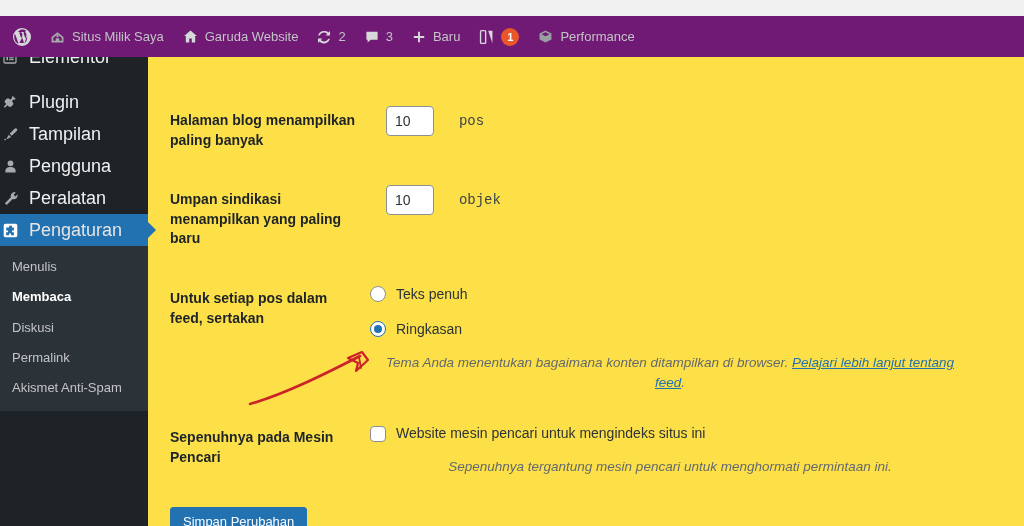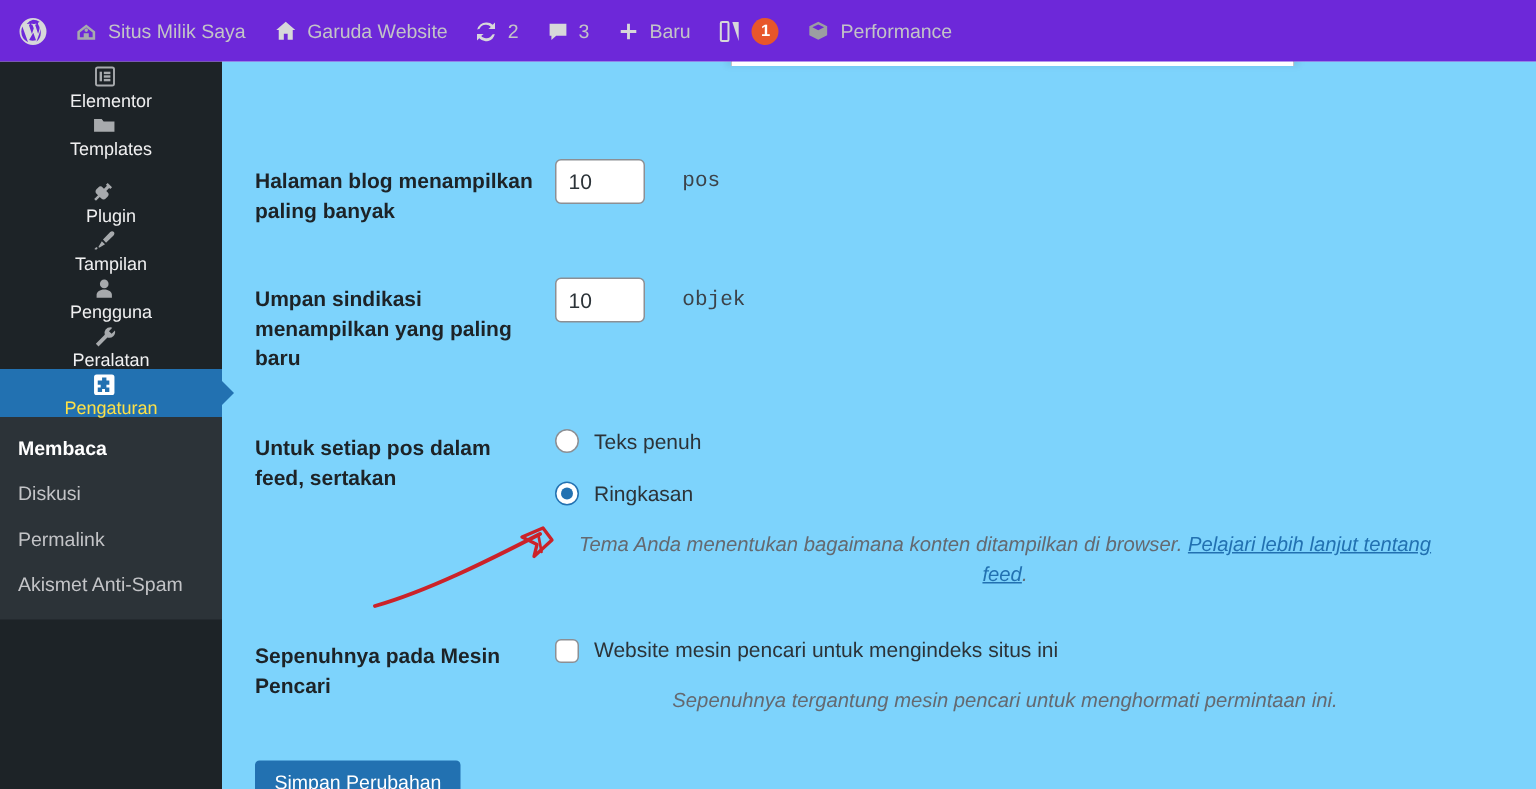--- a/index.html
+++ b/index.html
@@ -6,23 +6,23 @@
   html, body {
     width: 1024px; height: 526px;
     overflow: hidden;
     background: #f0f0f1;
     font-family: "Liberation Sans", sans-serif;
     -webkit-font-smoothing: antialiased;
   }
 
   
   #adminbar {
-    position: absolute; top: 0; left: 0;
+    position: absolute; top: 16px; left: 0;
     width: 1024px; height: 41px;
-    background: #6d28d9;
+    background: #701a75;
     display: flex; align-items: flex-start;
     z-index: 40;
   }
   .ab-item {
     display: flex; align-items: center;
     height: 41px;
     color: #c3c4c7;
     font-size: 13px;
     padding: 0 9px;
     white-space: nowrap;
@@ -68,36 +68,35 @@
     position: absolute;
     top: 41px; left: 0;
     width: 148px; height: 485px;
     background: #1d2327;
     z-index: 20;
   }
   .menu-top {
     display: flex; align-items: center;
     height: 32px;
     color: #f0f0f1;
-    font-size: 12px;
+    font-size: 18px;
     position: relative;
-    flex-direction: column;
   }
   .menu-top .m-icon {
     width: 20px; height: 20px;
     display: inline-flex; align-items: center; justify-content: center;
     margin-right: 9px;
     flex: 0 0 20px;
     color: #a7aaad;
   }
   .menu-top .m-icon svg { display: block; }
   .menu-top .m-label { line-height: 1; }
   .menu-top.current {
     background: #2271b1;
-    color: #fde047;
+    color: #e5e5e5;
     font-weight: 400;
   }
   .menu-top.current .m-icon { color: #fff; }
   .menu-top.current:after {
     content: "";
     position: absolute;
     right: -8px; top: 50%;
     margin-top: -8px;
     border-top: 8px solid transparent;
     border-bottom: 8px solid transparent;
@@ -112,21 +111,21 @@
     font-size: 13px;
     line-height: 1.25;
   }
   .submenu-item.current { color: #fff; font-weight: 700; }
 
   
   #wpbody {
     position: absolute;
     top: 41px; left: 148px;
     width: 876px; height: 485px;
-    background: #7dd3fc;
+    background: #fde047;
     overflow: hidden;
   }
   #form-wrap { padding: 50px 0 0 22px; }
 
   table.form-table { border-collapse: collapse; width: 810px; }
   table.form-table th {
     width: 200px;
     text-align: left;
     vertical-align: top;
     font-size: 14px;
@@ -137,30 +136,31 @@
   }
   table.form-table td {
     vertical-align: top;
     padding: 15px 10px 15px 0;
     font-size: 14px;
     color: #2c3338;
     line-height: 1.5;
   }
 
   input.small-text {
-    width: 60px; height: 30px;
+    width: 48px; height: 30px;
     padding: 0 8px;
     border: 1px solid #8c8f94;
     border-radius: 4px;
     background: #fff;
     font-size: 14px;
     color: #2c3338;
     font-family: "Liberation Sans", sans-serif;
     box-shadow: 0 0 0 transparent;
     vertical-align: middle;
+    margin-left: 16px;
   }
   .unit { margin-left: 21px; font-size: 14px; color: #3c434a; vertical-align: middle; font-family: Liberation Mono, monospace; }
 
   .radio-row { display: flex; align-items: center; margin-bottom: 14px; }
   .radio-row:last-of-type { margin-bottom: 0; }
   input[type="radio"] {
     -webkit-appearance: none; appearance: none;
     width: 16px; height: 16px;
     border: 1px solid #8c8f94;
     border-radius: 50%;
@@ -316,28 +316,20 @@
         <rect x="2.5" y="2.5" width="15" height="15" rx="1.5" fill="none" stroke="#a7aaad" stroke-width="1.6"></rect>
         <rect x="5.5" y="6" width="2" height="8"></rect>
         <rect x="9" y="6" width="5.5" height="2"></rect>
         <rect x="9" y="9" width="5.5" height="2"></rect>
         <rect x="9" y="12" width="5.5" height="2"></rect>
       </svg>
     </span>
     <span class="m-label">Elementor</span>
   </div>
 
-  <div class="menu-top">
-    <span class="m-icon">
-      <svg width="17" height="17" viewBox="0 0 20 20" fill="#a7aaad">
-        <path d="M2 5h6l1.5 2H18v8H2V5z"></path>
-      </svg>
-    </span>
-    <span class="m-label">Templates</span>
-  </div>
 
   <div class="menu-sep"></div>
 
   <div class="menu-top">
     <span class="m-icon">
       <svg width="17" height="17" viewBox="0 0 20 20" fill="#a7aaad">
         <path d="M12.7 2.3 11.3 3.7l.8.8-2.3 2.3-1-1a2.5 2.5 0 0 0-3.5 0L3.9 7.2c-1 1-1 2.6 0 3.5l1.2 1.2-3 3 1.4 1.4 3-3 1.2 1.2c1 1 2.6 1 3.5 0l1.4-1.4a2.5 2.5 0 0 0 0-3.5l-1-1 2.3-2.3.8.8 1.4-1.4-3.4-3.4z"></path>
       </svg>
     </span>
     <span class="m-label">Plugin</span>
@@ -375,20 +367,21 @@
     <span class="m-icon">
       <svg width="17" height="17" viewBox="0 0 20 20" fill="#ffffff">
         <rect x="2" y="2" width="16" height="16" rx="2"></rect>
         <path d="M8.3 4.4h3.4v2.2h2.3v3.4h-2.3v2.2h2.3v3.4h-3.4v-2.2H8.3v2.2H4.9v-3.4h2.3v-2.2H4.9V6.6h3.4V4.4z" fill="#2271b1"></path>
       </svg>
     </span>
     <span class="m-label">Pengaturan</span>
   </div>
 
   <div class="submenu">
+    <a class="submenu-item">Menulis</a>
     <a class="submenu-item current">Membaca</a>
     <a class="submenu-item">Diskusi</a>
     <a class="submenu-item">Permalink</a>
     <a class="submenu-item">Akismet Anti-Spam</a>
 
   </div>
 </div>
 
 <div id="wpbody">
   <div id="form-wrap">

